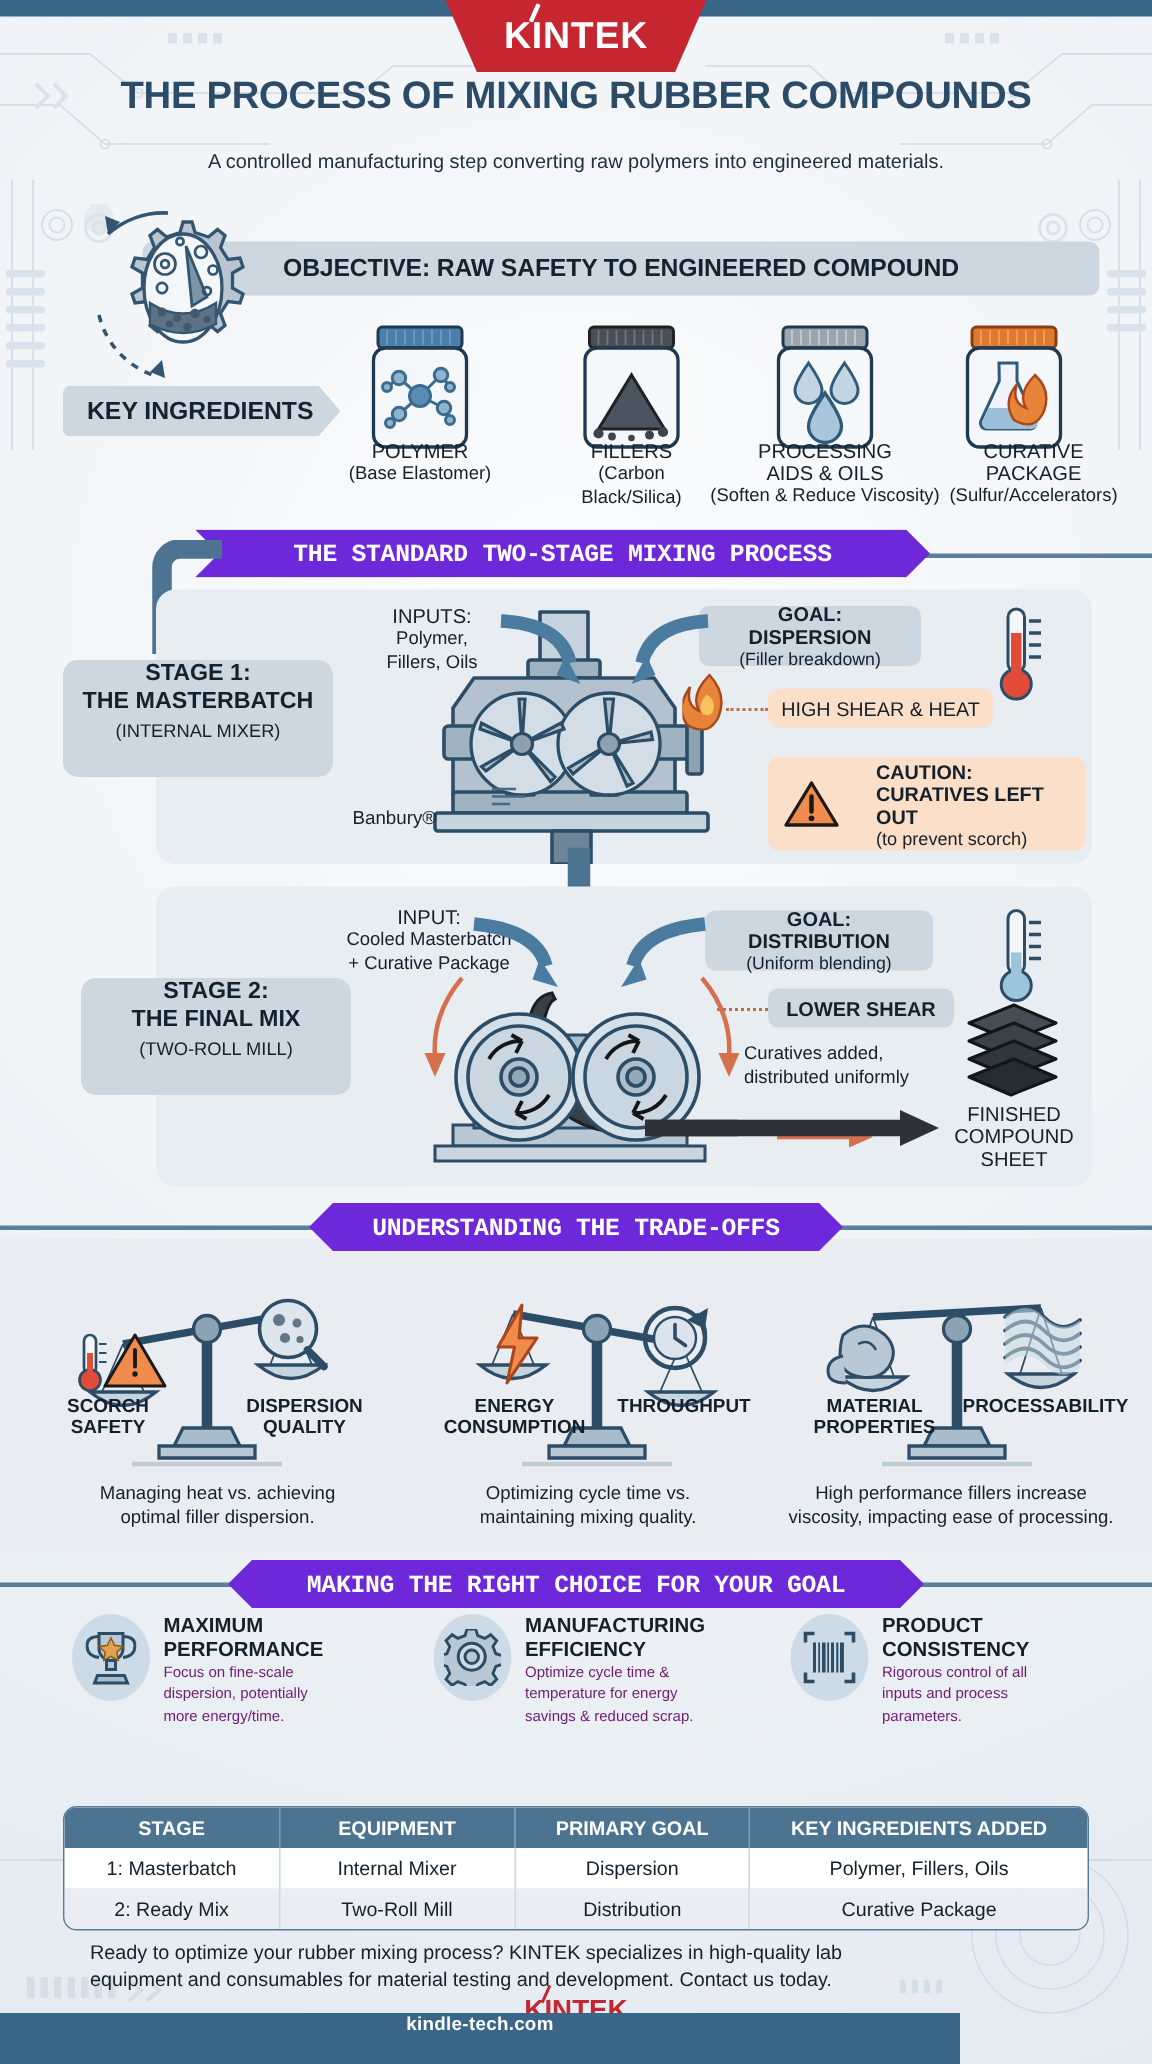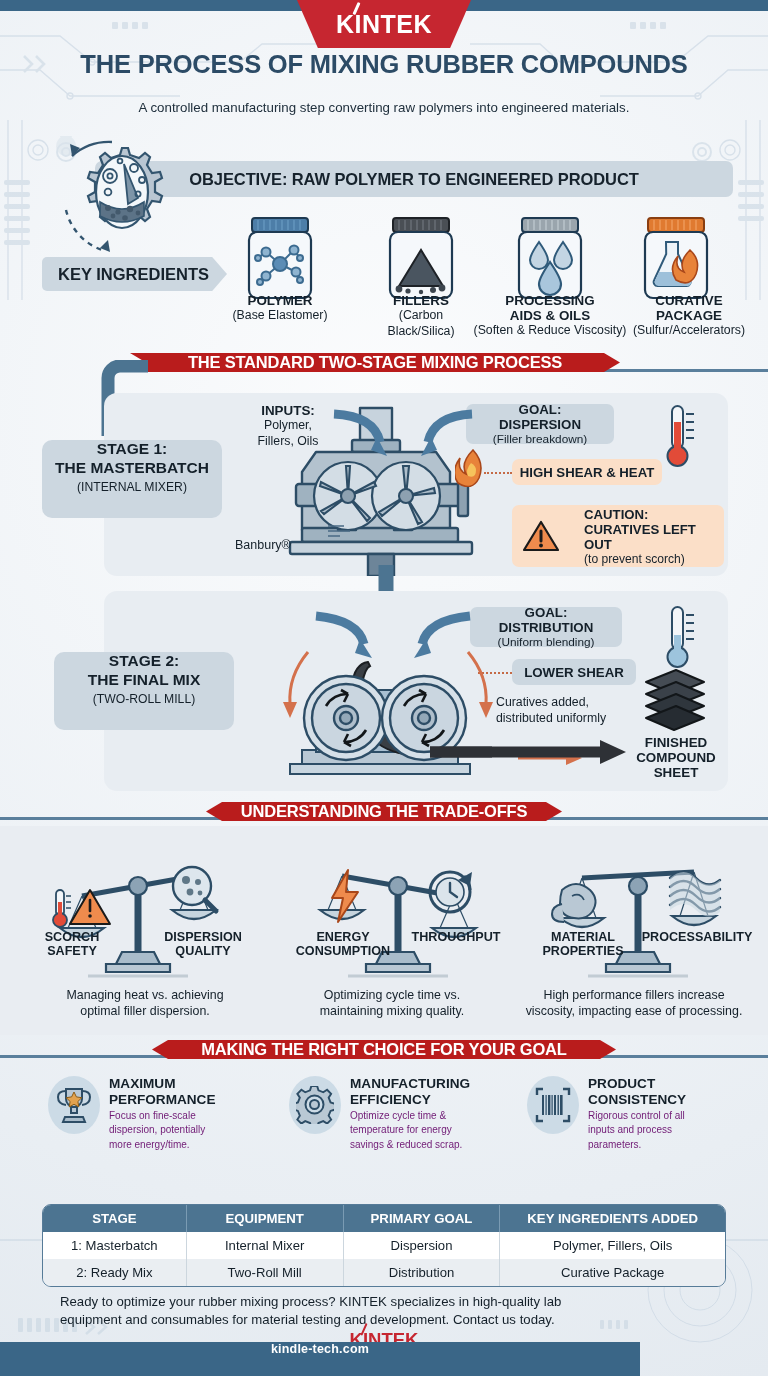--- a/index.html
+++ b/index.html
@@ -42,22 +42,22 @@
   
   .objective { position:absolute; left:95px; top:161px; width:638px; height:36px;
     background:#ccd7e0; border-radius:7px; display:flex; align-items:center; justify-content:center;
     color:#16222c; font-weight:bold; font-size:16.5px; letter-spacing:-.1px; }
   .keying { position:absolute; left:42px; top:257px; width:185px; height:34px;
     background:#ccd7e0; display:flex; align-items:center; padding-left:16px;
     clip-path: polygon(0 0, 92% 0, 100% 50%, 92% 100%, 0 100%);
     border-top-left-radius:5px; border-bottom-left-radius:5px;
     color:#16222c; font-weight:bold; font-size:16.5px; }
 
-  .banner { position:absolute; height:19px; background:#b91c1c; display:flex;
-    align-items:center; justify-content:center; color:#fff; font-weight:bold; }
+  .banner { position:absolute; height:32px; background:#6d28d9; display:flex;
+    align-items:center; justify-content:center; color:#fff; font-weight:bold;font-family:Liberation Mono, monospace; }
   .banner.right-arrow { clip-path: polygon(0 0, calc(100% - 16px) 0, 100% 50%, calc(100% - 16px) 100%, 0 100%, 16px 50%); }
   .banner.dbl { clip-path: polygon(16px 0, calc(100% - 16px) 0, 100% 50%, calc(100% - 16px) 100%, 16px 100%, 0 50%); }
   .banner-line { position:absolute; height:2.5px; background:#5a7f9c; }
 
   
   .stagepanel { position:absolute; background:#e8edf2; border-radius:13px; }
   .stagebox { position:absolute; background:#ccd7e0; border-radius:10px;
     display:flex; flex-direction:column; align-items:center; justify-content:flex-start;
     text-align:center; color:#14202a; }
   .stagebox .s1 { font-size:15.5px; font-weight:bold; line-height:1.22; }
@@ -66,21 +66,21 @@
   .lblgray { position:absolute; background:#ccd7e0; border-radius:7px;
     display:flex; flex-direction:column; align-items:center; justify-content:center;
     text-align:center; color:#14202a; padding:0 10px; }
   .lblgray .a { font-size:13.3px; font-weight:bold; }
   .lblgray .b { font-size:11.8px; }
 
   .lblpeach { position:absolute; background:#fbdfc8; border-radius:7px;
     display:flex; align-items:center; color:#14202a; }
 
   .plain { position:absolute; text-align:center; color:#14202a; }
-  .plain .hd { font-size:13.4px; font-weight:bold; }
+  .plain .hd { font-size:13.4px; font-weight:normal; }
   .plain .bd { font-size:12.3px; line-height:1.3; }
 
   .dots { position:absolute; border-top:2px dotted #c46a46; }
 
   
   .tradepanel { position:absolute; left:0; top:826px; width:768px; height:209px; background:#e9edf2; }
   .tradecap { position:absolute; text-align:center; font-size:12.4px; color:#14202a; line-height:1.3; }
   .scalelbl { position:absolute; text-align:center; font-size:12.6px; font-weight:bold; color:#14202a; line-height:1.15; }
 
   
@@ -190,21 +190,21 @@
 
   <div class="topbar"></div>
 
   <div class="logoflag">
     <div class="lg"><span class="acc"></span><span>KINTEK</span></div>
   </div>
 
   <div class="title">THE PROCESS OF MIXING RUBBER COMPOUNDS</div>
   <div class="subtitle">A controlled manufacturing step converting raw polymers into engineered materials.</div>
 
-  <div class="objective">OBJECTIVE: RAW POLYMER TO ENGINEERED PRODUCT</div>
+  <div class="objective">OBJECTIVE: RAW SAFETY TO ENGINEERED COMPOUND</div>
 
   <svg style="position:absolute;left:56px;top:140px" width="130" height="116" viewBox="0 0 130 116">
     <g transform="translate(22,6)">
       <g fill="#b9c6d2" stroke="#33556f" stroke-width="2.2">
         <path d="M44 2 l6 0 l2 7 l9 3 l6 -5 l5 4 l-3 8 l5 8 l8 -1 l2 6 l-7 4 l0 10 l7 4 l-2 6 l-8 -1 l-5 8 l3 8 l-5 4 l-6 -5 l-9 3 l-2 7 l-6 0 l-2 -7 l-9 -3 l-6 5 l-5 -4 l3 -8 l-5 -8 l-8 1 l-2 -6 l7 -4 l0 -10 l-7 -4 l2 -6 l8 1 l5 -8 l-3 -8 l5 -4 l6 5 l9 -3 z"></path>
       </g>
       <ellipse cx="44" cy="46" rx="26" ry="36" fill="#f3f7fa" stroke="#33556f" stroke-width="2.2"></ellipse>
       <path d="M22 56 q22 14 44 0 l0 14 q-22 12 -44 0 z" fill="#5c7387" stroke="#33556f" stroke-width="1.6"></path>
       <circle cx="30" cy="62" r="3" fill="#43596c"></circle>
         <circle cx="40" cy="66" r="2.6" fill="#43596c"></circle>
@@ -329,21 +329,21 @@
     <div class="bd">Fillers, Oils</div>
   </div>
 
   <div class="lblgray" style="left:466px;top:404px;width:148px;height:40px">
     <div class="a">GOAL: DISPERSION</div>
     <div class="b">(Filler breakdown)</div>
   </div>
 
   <div class="dots" style="left:484px;top:472px;width:28px"></div>
   <div class="lblpeach" style="left:512px;top:459px;width:150px;height:26px;justify-content:center">
-    <span style="font-size:13.2px;font-weight:bold">HIGH SHEAR &amp; HEAT</span>
+    <span style="font-size:13.2px;font-weight:normal">HIGH SHEAR &amp; HEAT</span>
   </div>
 
   <div class="lblpeach" style="left:512px;top:505px;width:212px;height:62px;padding-left:10px">
     <svg width="38" height="34" viewBox="0 0 38 34" style="flex:0 0 auto">
       <path d="M19 3 L36 31 H2 Z" fill="#ef8b4d" stroke="#1a1a1a" stroke-width="2.2" stroke-linejoin="round"></path>
       <path d="M19 12 V22" stroke="#1a1a1a" stroke-width="3" stroke-linecap="round"></path>
       <circle cx="19" cy="26.5" r="1.9" fill="#1a1a1a"></circle>
     </svg>
     <div style="margin-left:24px">
       <div style="font-size:13.2px;font-weight:bold">CAUTION:</div>
@@ -410,20 +410,25 @@
     <path d="M20 58 l-15 -22 h30 z" fill="#4c7491"></path>
   </svg>
 
   <div class="stagepanel" style="left:104px;top:591px;width:624px;height:200px"></div>
   <div class="stagebox" style="left:54px;top:652px;width:180px;height:78px">
     <div class="s1">STAGE 2:</div>
     <div class="s1">THE FINAL MIX</div>
     <div class="s2">(TWO-ROLL MILL)</div>
   </div>
 
+  <div class="plain" style="left:206px;top:604px;width:160px;text-align:center">
+    <div class="hd">INPUT:</div>
+    <div class="bd">Cooled Masterbatch</div>
+    <div class="bd">+ Curative Package</div>
+  </div>
 
   <div class="lblgray" style="left:470px;top:607px;width:152px;height:40px">
     <div class="a">GOAL: DISTRIBUTION</div>
     <div class="b">(Uniform blending)</div>
   </div>
 
   <div class="dots" style="left:478px;top:672px;width:34px"></div>
   <div class="lblgray" style="left:512px;top:659px;width:124px;height:26px;padding:0">
     <div class="a">LOWER SHEAR</div>
   </div>

